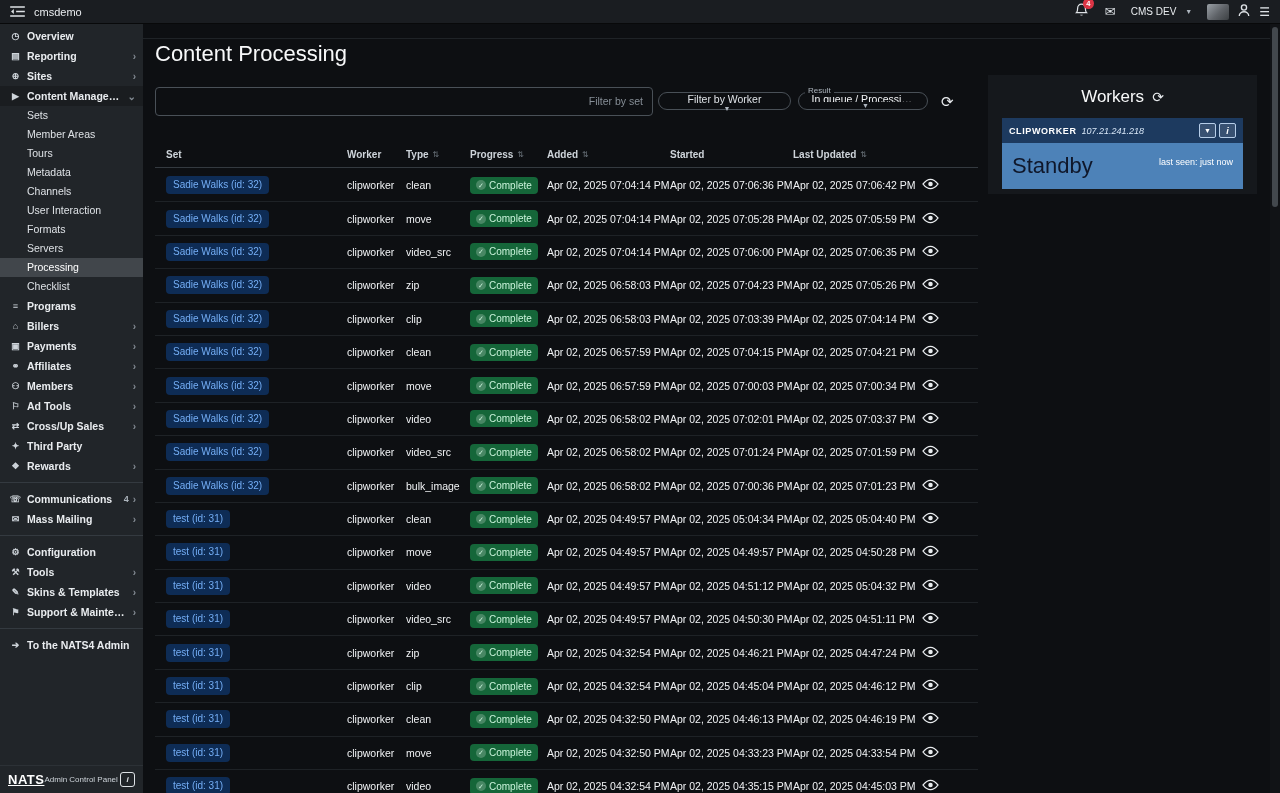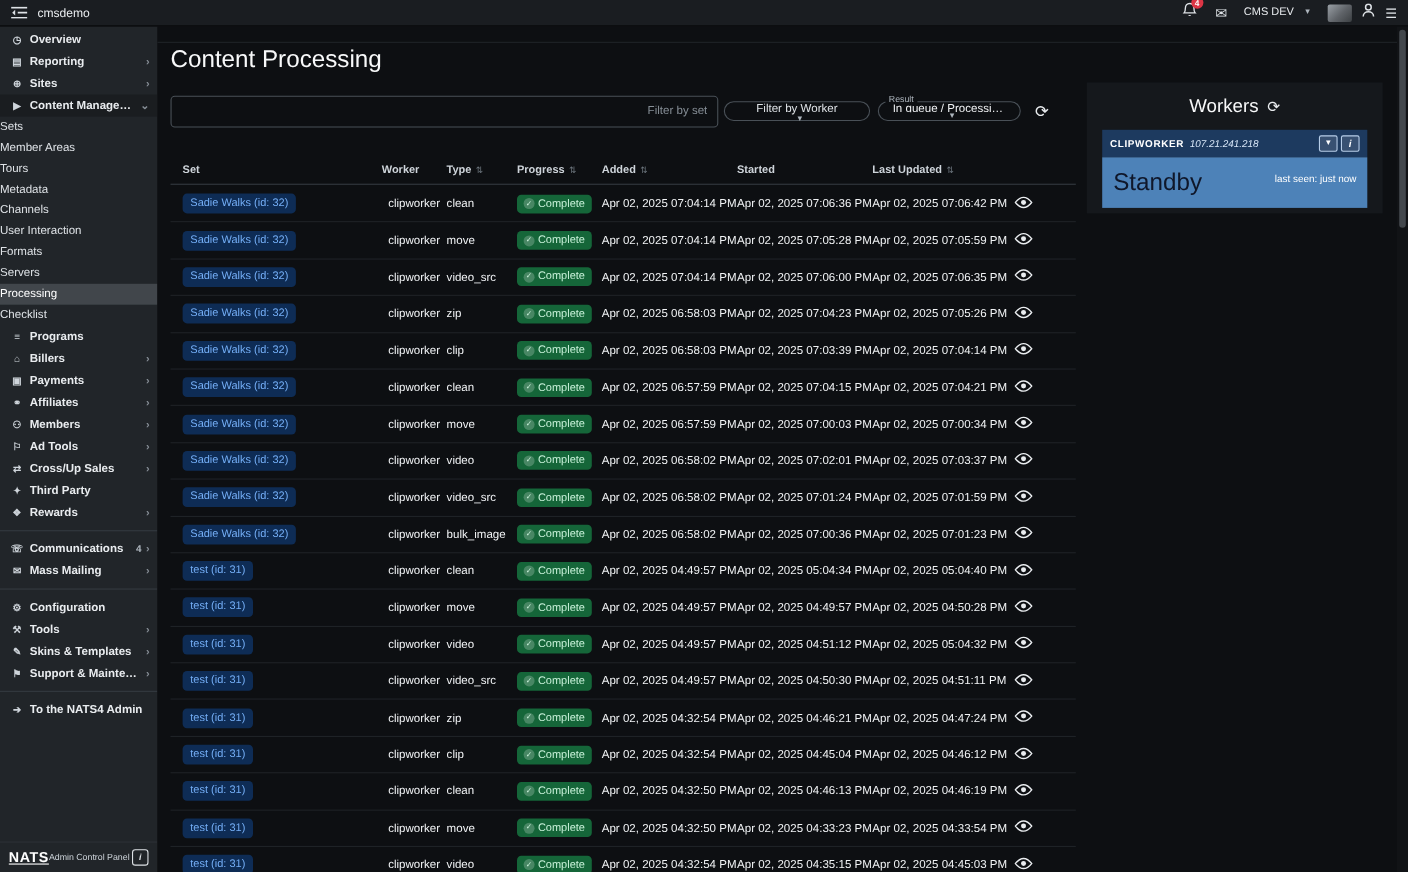--- a/index.html
+++ b/index.html
@@ -32,21 +32,21 @@
   .sidebar{position:absolute;top:24px;left:0;width:143px;bottom:0;
     background:var(--sidebar-bg,#212529);overflow:hidden;z-index:20;}
   .sb-menu{padding-top:2px;}
   .sb-item{display:flex;align-items:center;height:20px;padding:0 7px 0 9px;
     font-size:10.5px;font-weight:700;color:#e9ecef;cursor:pointer;white-space:nowrap;}
   .sb-item.expanded{background:#1a1d20;}
   .sb-icon{width:13px;margin-right:5px;font-size:9px;color:#ced4da;text-align:center;flex:none;}
   .sb-label{flex:1;overflow:hidden;text-overflow:ellipsis;}
   .sb-chev{color:#868e96;font-size:10px;margin-left:4px;flex:none;}
   .sb-badge{font-size:9px;color:#adb5bd;margin-left:3px;flex:none;}
-  .sb-sub{height:19px;line-height:19px;font-size:10.5px;
+  .sb-sub{height:19px;line-height:19px;padding-left:27px;font-size:10.5px;
     color:#dee2e6;cursor:pointer;white-space:nowrap;}
   .sb-sub.selected{background:var(--selected-bg,#41464b);color:#fff;}
   .sb-divider{height:1px;background:#343a40;margin:6px 0;}
   .sb-footer{position:absolute;bottom:0;left:0;right:0;height:28px;
     display:flex;align-items:center;padding:0 8px;border-top:1px solid #2c3136;
     background:var(--sidebar-bg,#212529);}
   .sb-logo{font-size:13px;font-weight:900;letter-spacing:.5px;color:#fff;text-decoration:underline;}
   .sb-footer-label{font-size:8px;color:#ced4da;margin-left:0;flex:1;}
   .sb-info-btn{width:15px;height:15px;border:1.5px solid #dee2e6;border-radius:3px;
     display:flex;align-items:center;justify-content:center;font-size:8px;font-weight:700;
@@ -72,21 +72,21 @@
   .f-result-label{position:absolute;top:-5px;left:7px;font-size:8px;color:#adb5bd;
     background:var(--page-bg,#0d0f12);padding:0 3px;line-height:1;}
   .caret{font-size:7px;color:#adb5bd;margin-left:5px;flex:none;}
   .f-refresh{margin-left:13px;font-size:15px;color:#e9ecef;cursor:pointer;line-height:1;}
 
   
   .thead{position:absolute;top:117px;left:12px;width:823px;height:27px;display:flex;
     align-items:center;border-bottom:1px solid #343a40;padding-left:11px;}
   .tbody{position:absolute;top:145px;left:12px;width:823px;bottom:-20px;}
   .c{flex:none;}
-  .c-set{width:181px;} .c-worker{width:59px;text-align:center;} .c-type{width:64px;} .c-progress{width:77px;}
+  .c-set{width:181px;} .c-worker{width:59px;} .c-type{width:64px;} .c-progress{width:77px;}
   .c-added{width:123px;} .c-started{width:123px;} .c-updated{width:129px;}
   .c-eye{width:40px;display:flex;}
   .h{font-size:10px;font-weight:700;color:#ced4da;display:flex;align-items:center;gap:4px;}
   .sort{font-size:8px;color:#6c757d;font-weight:400;}
   .trow{display:flex;align-items:center;height:33.4px;border-bottom:1px solid #1e2226;
     padding-left:11px;font-size:10.5px;color:#f1f3f5;}
   .set-badge{display:inline-block;background:var(--set-badge-bg,#0e2c55);color:var(--set-badge-text,#74aef6);
     font-size:10px;padding:3px 7px;border-radius:4px;cursor:pointer;line-height:1.2;}
   .ok-badge{display:inline-flex;align-items:center;gap:3px;background:var(--success-bg,#156639);
     color:var(--success-text,#c9f2da);font-size:10px;padding:2px 6px;border-radius:4px;line-height:1.3;}

